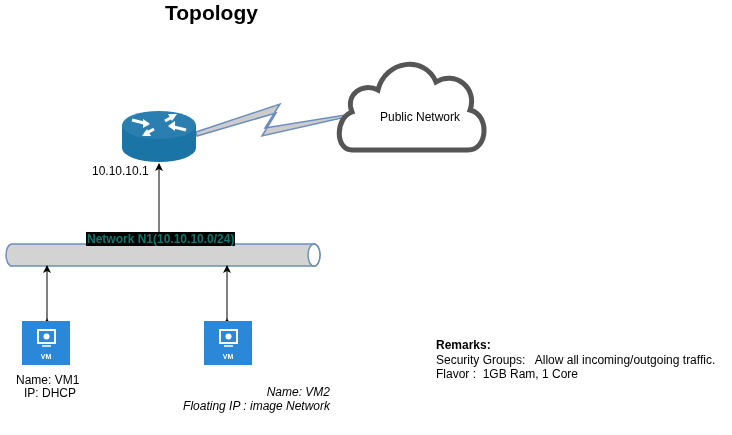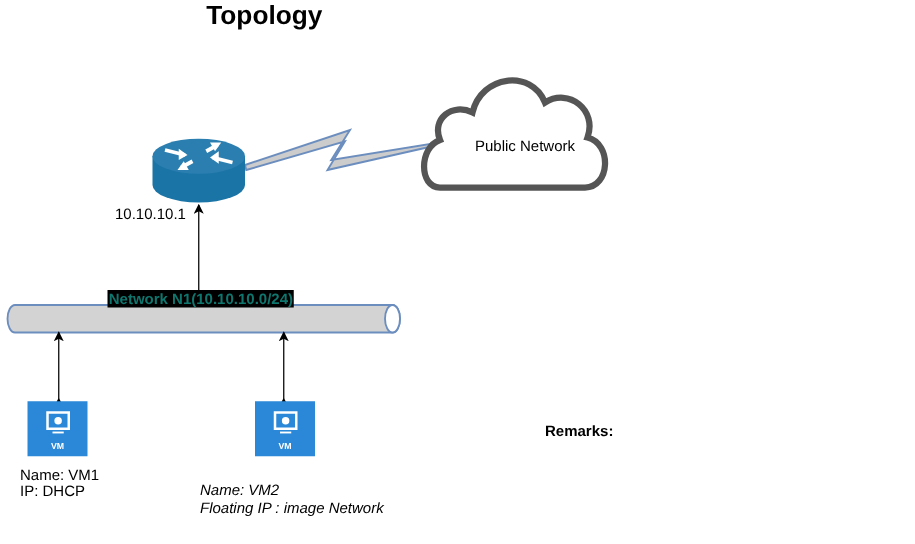--- a/index.html
+++ b/index.html
@@ -1,20 +1,20 @@
 <!DOCTYPE html>
 <html><head>
 <meta charset="utf-8">
 <style>
   html, body { margin: 0; padding: 0; background: #ffffff; }
   body { width: 732px; height: 435px; position: relative; overflow: hidden;
          font-family: "Liberation Sans", sans-serif; color: #000; }
   .title { position: absolute; left: 165px; top: 1px; font-size: 21px; font-weight: bold; }
   .label { position: absolute; font-size: 12px; white-space: nowrap; }
-  .center { text-align: left; }
+  .center { text-align: right; }
   .net-label { position: absolute; left: 86px; top: 232px; background: #000; color: #0f766e;
                font-weight: bold; font-size: 12px; padding: 0 1px; line-height: 14px; }
   .remarks { position: absolute; left: 436px; top: 290px; font-size: 12px; line-height: 14.5px; margin-top: 48px; }
   .remarks .head { font-weight: bold; }
   svg { position: absolute; left: 0; top: 0; }
 </style>
 </head>
 <body>
 
 <svg width="732" height="435">
@@ -83,13 +83,15 @@
   <div>IP: DHCP</div>
 </div>
 
 <div class="label center" style="left:160px; top:386px; width:170px; line-height:13.5px;font-style:italic;">
   <div>Name: VM2</div>
   <div>Floating IP : image Network</div>
 </div>
 
 <div class="remarks">
   <div class="head">Remarks:</div>
+  <div style="white-space:pre">Security Groups:   Allow all incoming/outgoing traffic.</div>
+  <div style="white-space:pre">Flavor :  1GB Ram, 1 Core</div>
 </div>
 
 </body></html>

